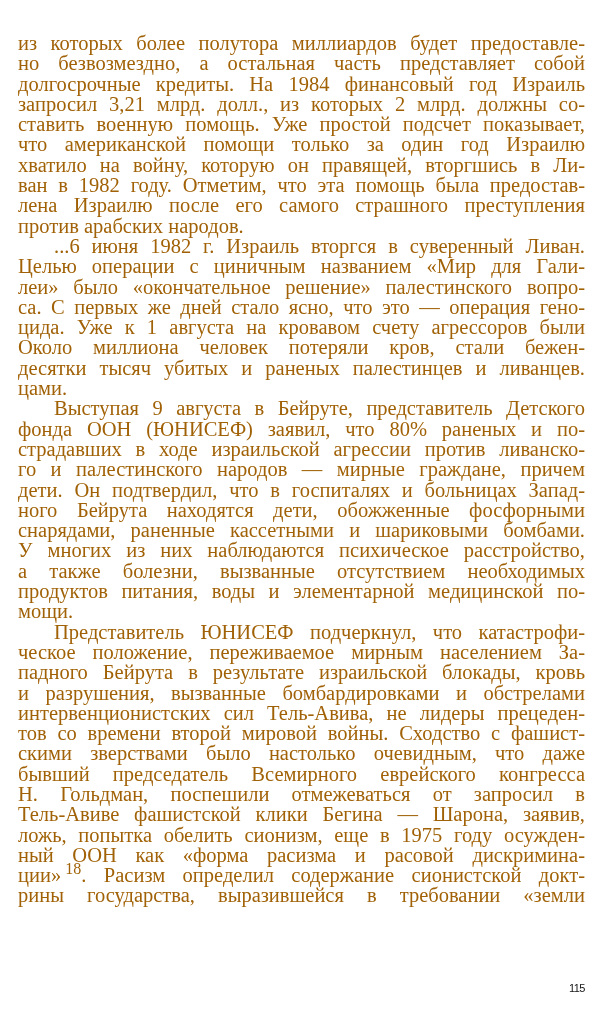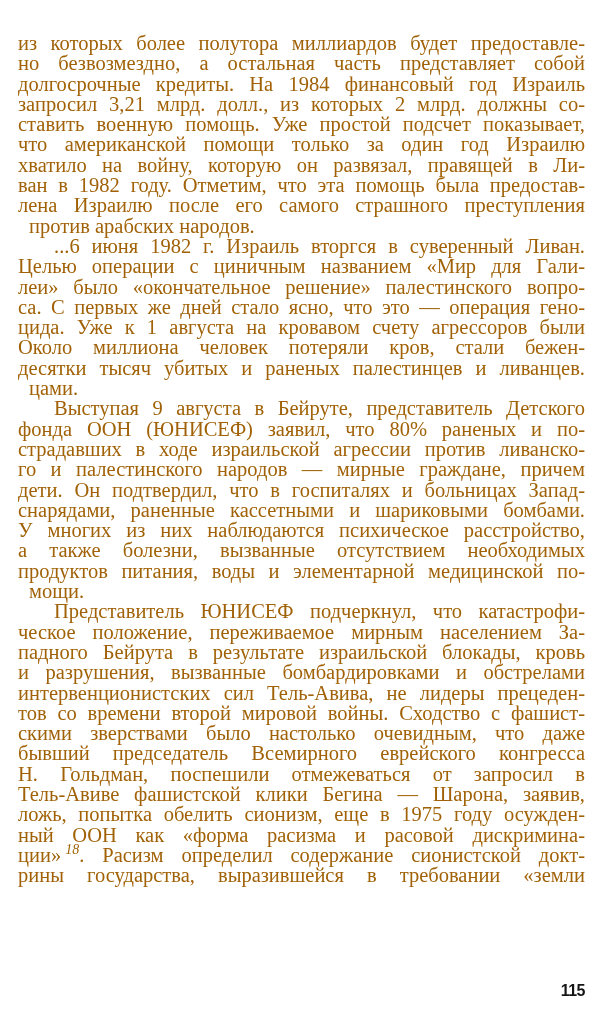--- a/index.html
+++ b/index.html
@@ -26,55 +26,53 @@
       font-family: "Liberation Serif", serif;
       font-size: 20.5px;
       color: #a16207;
       white-space: nowrap;
       text-align: justify;
       text-align-last: justify;
       overflow: visible;
     }
     .line.last {
       text-align-last: left;
-      margin-left: 11px;
     }
     .line.indent {
       padding-left: 36px;
     }
     sup {
-      font-size: 14px;
+      font-size: 16px;
       line-height: 0;
       vertical-align: 8px;
-      font-style: italic;
     }
     .page-number {
       position: absolute;
       right: 15px;
       top: 982px;
       font-family: "Liberation Sans", sans-serif;
-      font-weight: bold;
-      font-size: 16px;
+      font-weight: normal;
+      font-size: 11px;
       color: #141414;
       letter-spacing: -0.5px;
     }
   </style>
 </head>
 <body>
 
 <div class="page">
 
   <div>
     <span class="line">из которых более полутора миллиардов будет предоставле-</span>
     <span class="line">но безвозмездно, а остальная часть представляет собой</span>
     <span class="line">долгосрочные кредиты. На 1984 финансовый год Израиль</span>
     <span class="line">запросил 3,21 млрд. долл., из которых 2 млрд. должны со-</span>
     <span class="line">ставить военную помощь. Уже простой подсчет показывает,</span>
     <span class="line">что американской помощи только за один год Израилю</span>
-    <span class="line">хватило на войну, которую он развязал, правящей в Ли-</span>
+    <span class="line">хватило на войну, которую он правящей, вторгшись в Ли-</span>
     <span class="line">ван в 1982 году. Отметим, что эта помощь была предостав-</span>
     <span class="line">лена Израилю после его самого страшного преступления</span>
     <span class="line last">против арабских народов.</span>
   </div>
 
   <div>
     <span class="line indent">...6 июня 1982 г. Израиль вторгся в суверенный Ливан.</span>
     <span class="line">Целью операции с циничным названием «Мир для Гали-</span>
     <span class="line">леи» было «окончательное решение» палестинского вопро-</span>
     <span class="line">са. С первых же дней стало ясно, что это — операция гено-</span>
@@ -83,20 +81,21 @@
     <span class="line">десятки тысяч убитых и раненых палестинцев и ливанцев.</span>
     <span class="line last">цами.</span>
   </div>
 
   <div>
     <span class="line indent">Выступая 9 августа в Бейруте, представитель Детского</span>
     <span class="line">фонда ООН (ЮНИСЕФ) заявил, что 80% раненых и по-</span>
     <span class="line">страдавших в ходе израильской агрессии против ливанско-</span>
     <span class="line">го и палестинского народов — мирные граждане, причем</span>
     <span class="line">дети. Он подтвердил, что в госпиталях и больницах Запад-</span>
+    <span class="line">ного Бейрута находятся дети, обожженные фосфорными</span>
     <span class="line">снарядами, раненные кассетными и шариковыми бомбами.</span>
     <span class="line">У многих из них наблюдаются психическое расстройство,</span>
     <span class="line">а также болезни, вызванные отсутствием необходимых</span>
     <span class="line">продуктов питания, воды и элементарной медицинской по-</span>
     <span class="line last">мощи.</span>
   </div>
 
   <div>
     <span class="line indent">Представитель ЮНИСЕФ подчеркнул, что катастрофи-</span>
     <span class="line">ческое положение, переживаемое мирным населением За-</span>

